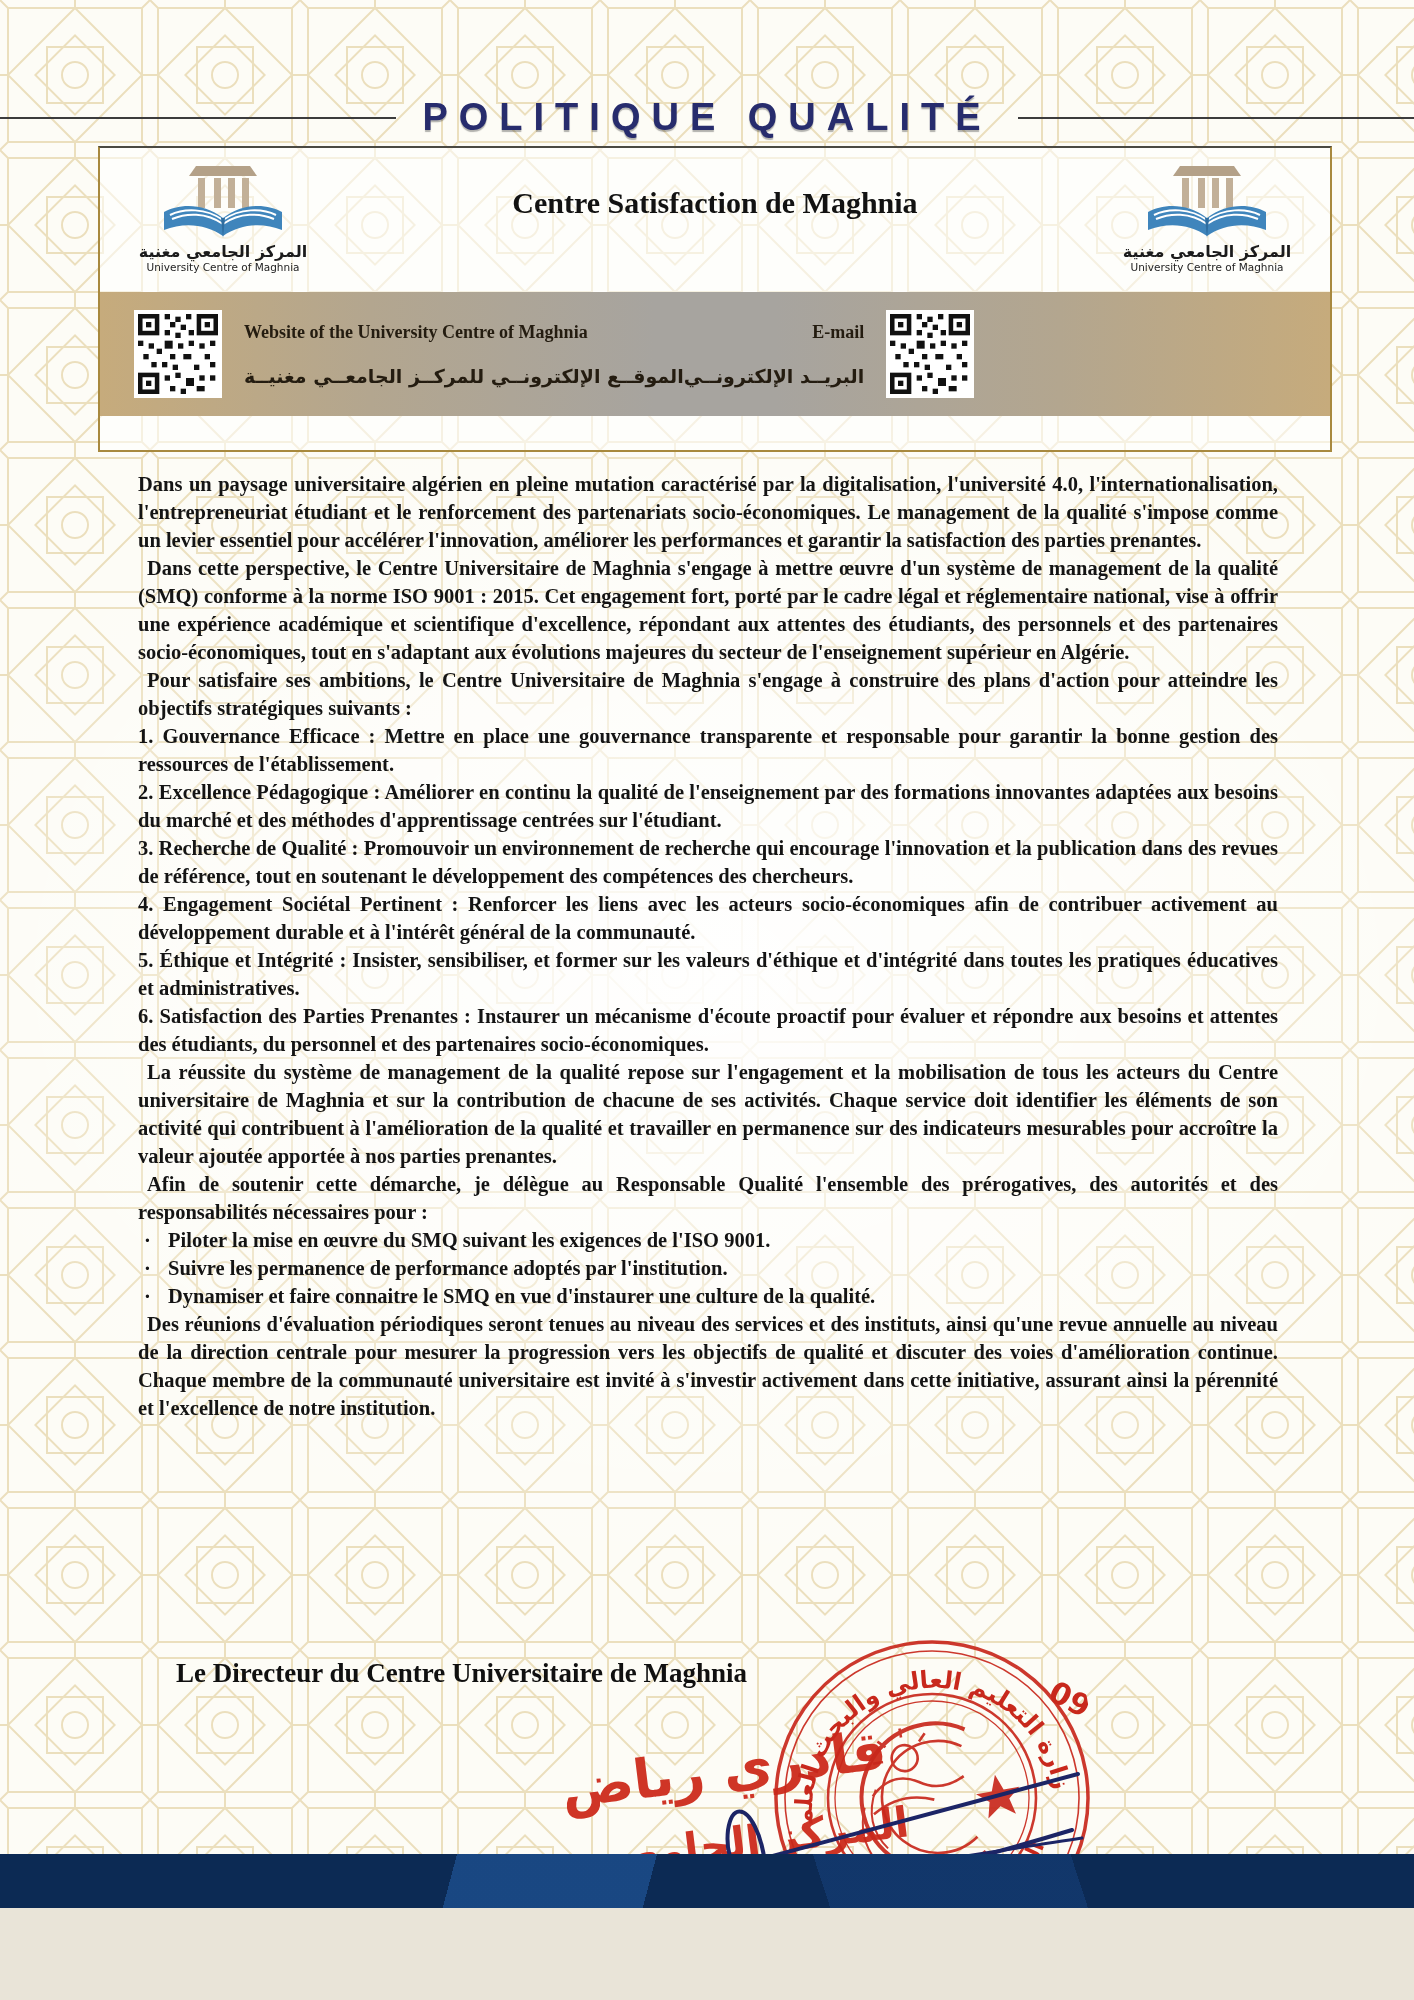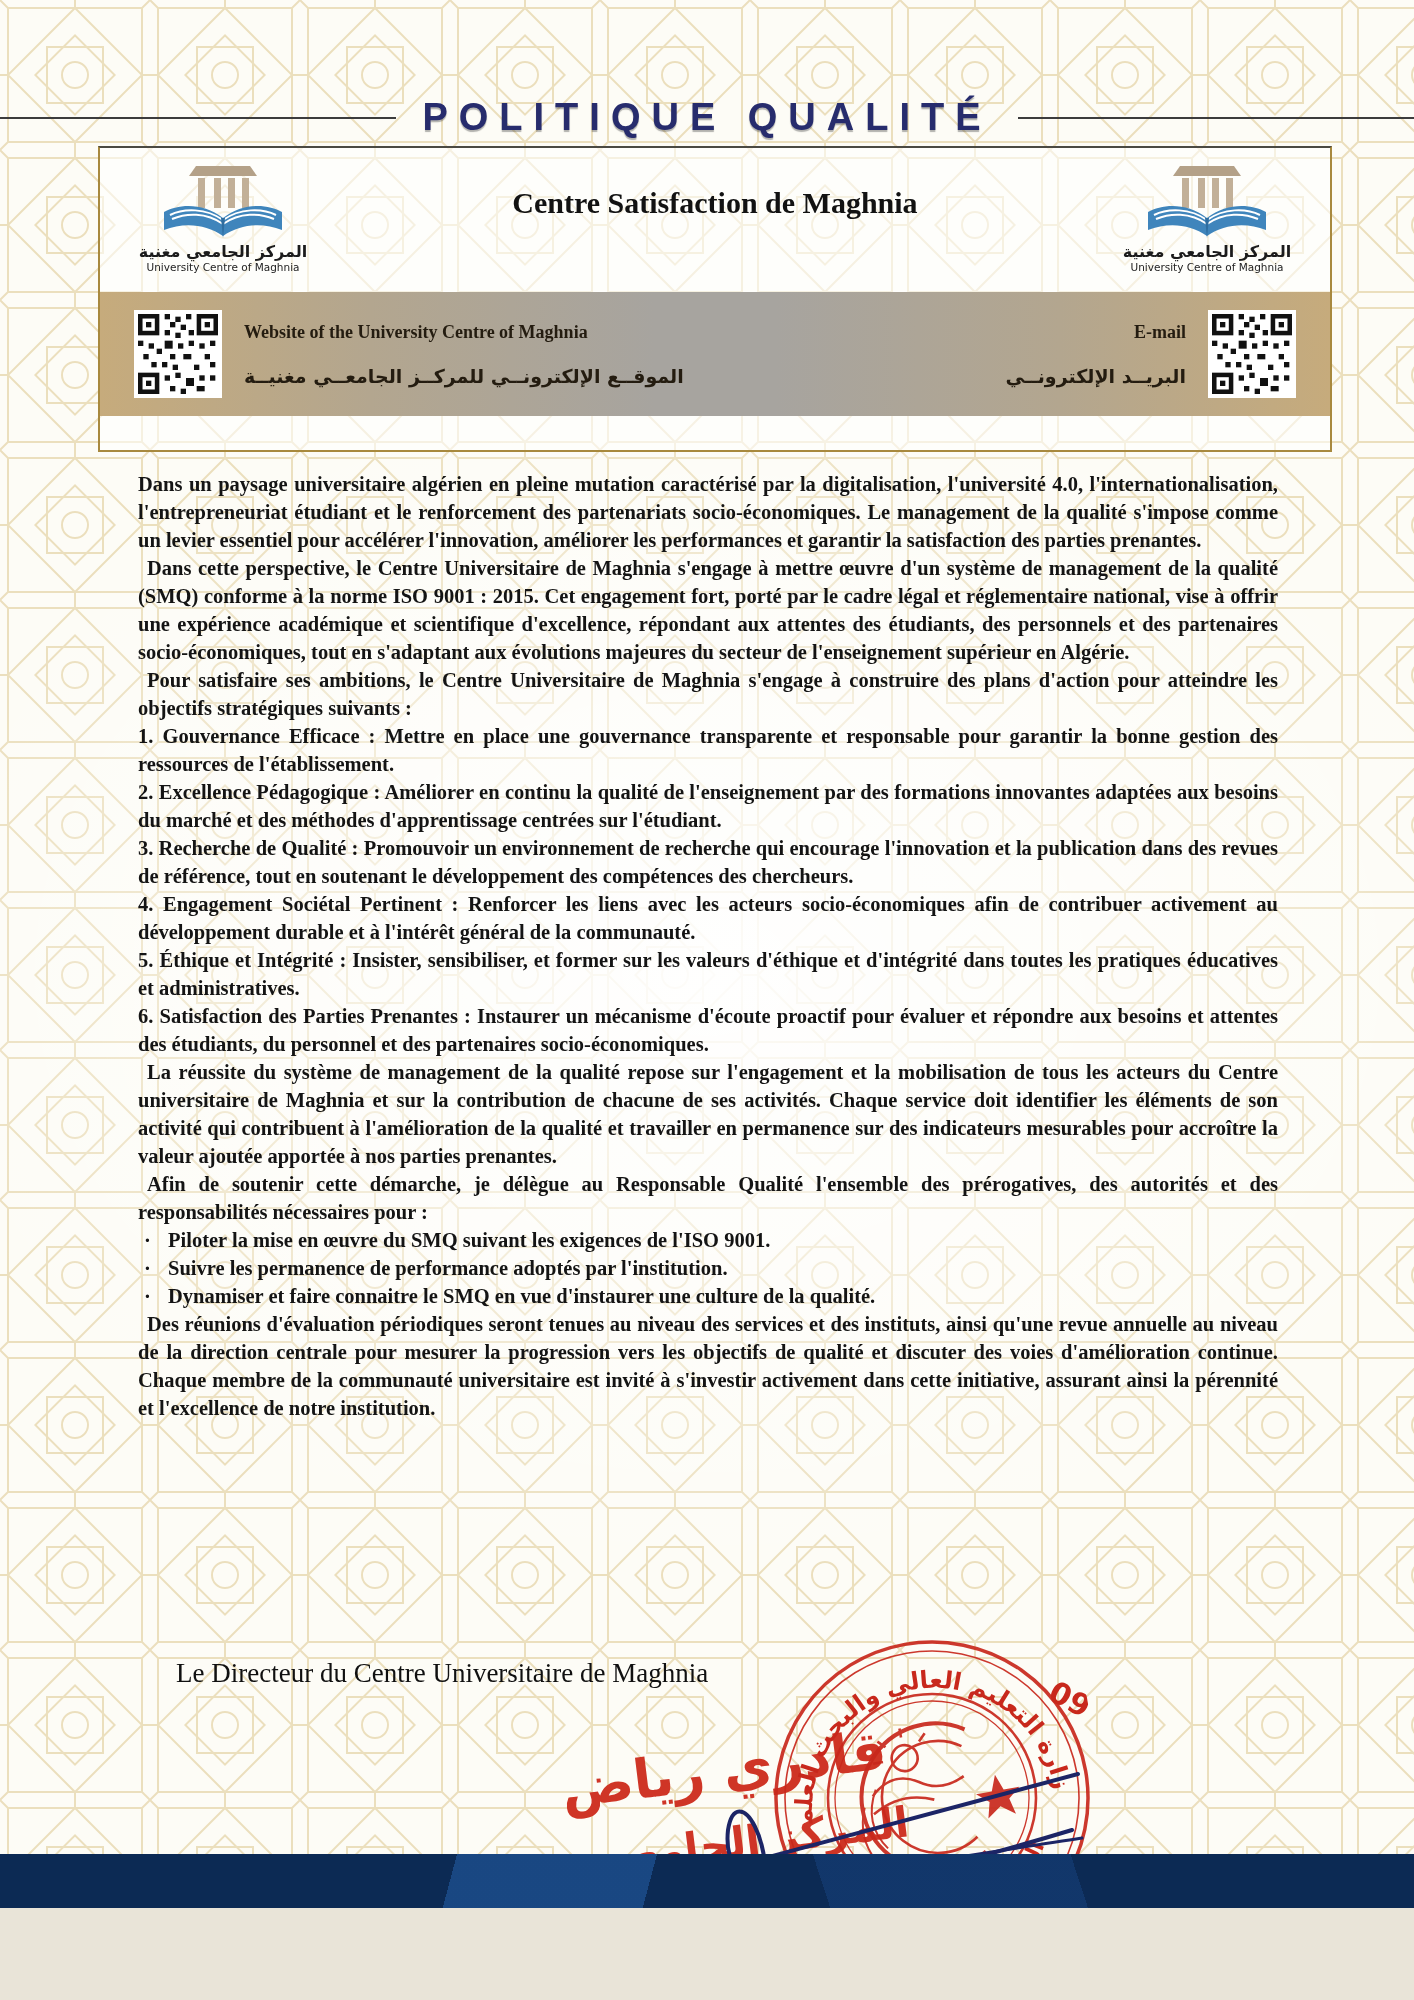--- a/index.html
+++ b/index.html
@@ -22,39 +22,39 @@
               background:rgba(255,255,255,.55);}
   .subtitle{position:absolute;top:38px;left:0;right:0;text-align:center;
             font-size:30px;font-weight:bold;color:#121212;}
   .logo{position:absolute;top:12px;width:190px;text-align:center;}
   .logo.left{left:28px;}  .logo.right{right:28px;}
   .logo .ar{font-family:"DejaVu Sans",sans-serif;font-weight:bold;font-size:16px;color:#1b1b1b;line-height:1.05;}
   .logo .en{font-family:"DejaVu Sans",sans-serif;font-size:10.5px;color:#222;}
 
   .info-strip{position:absolute;left:0;right:0;top:144px;height:124px;
       background:linear-gradient(90deg,#c6ab7c 0%,#b3a68f 22%,#a7a49f 45%,#a7a49f 55%,#b3a68f 78%,#c6ab7c 100%);
-      display:flex;align-items:center;justify-content:space-between;padding:0 34px;box-sizing:border-box;}
+      display:flex;align-items:center;justify-content:flex-start;padding:0 34px;box-sizing:border-box;}
   .strip-left,.strip-right{display:flex;align-items:center;gap:22px;}
   .qr{width:88px;height:88px;background:#fff;padding:4px;box-sizing:border-box;}
   .strip-en{font-size:18px;font-weight:bold;color:#241c10;}
   .strip-ar{font-family:"DejaVu Sans",sans-serif;font-weight:bold;font-size:19px;color:#241c10;margin-top:22px;}
   .strip-right .labels{text-align:right;}
 
   
   .body-text{position:absolute;z-index:3;left:138px;top:470px;width:1140px;
              font-size:20.5px;line-height:28px;font-weight:bold;color:#141414;
              text-align:justify;}
   .body-text p{margin:0;}
   .p-ind{text-indent:9px;}
   ul.duties{margin:0;padding:0;list-style:none;}
   ul.duties li{padding-left:30px;position:relative;text-align:justify;}
   ul.duties li::before{content:"\00B7";position:absolute;left:6px;font-weight:bold;}
 
   
-  .signer{position:absolute;z-index:3;left:176px;top:1658px;font-size:27px;font-weight:normal;color:#101010;}
+  .signer{position:absolute;z-index:3;left:176px;top:1658px;font-size:27px;font-weight:bold;color:#101010;}
   .name-stamp{position:absolute;z-index:3;color:#cf3526;font-family:"DejaVu Sans",sans-serif;
               font-weight:bold;transform:rotate(-7deg);white-space:nowrap;}
   .name-l1{left:560px;top:1738px;font-size:54px;}
   .name-l2{left:468px;top:1824px;font-size:42px;}
   .round-stamp{position:absolute;z-index:4;left:762px;top:1628px;transform:rotate(-10deg);}
   .handsign{position:absolute;z-index:5;left:430px;top:1688px;}
 
   
   .footer{position:absolute;z-index:6;left:0;bottom:0;width:100%;height:54px;
     background-image:

